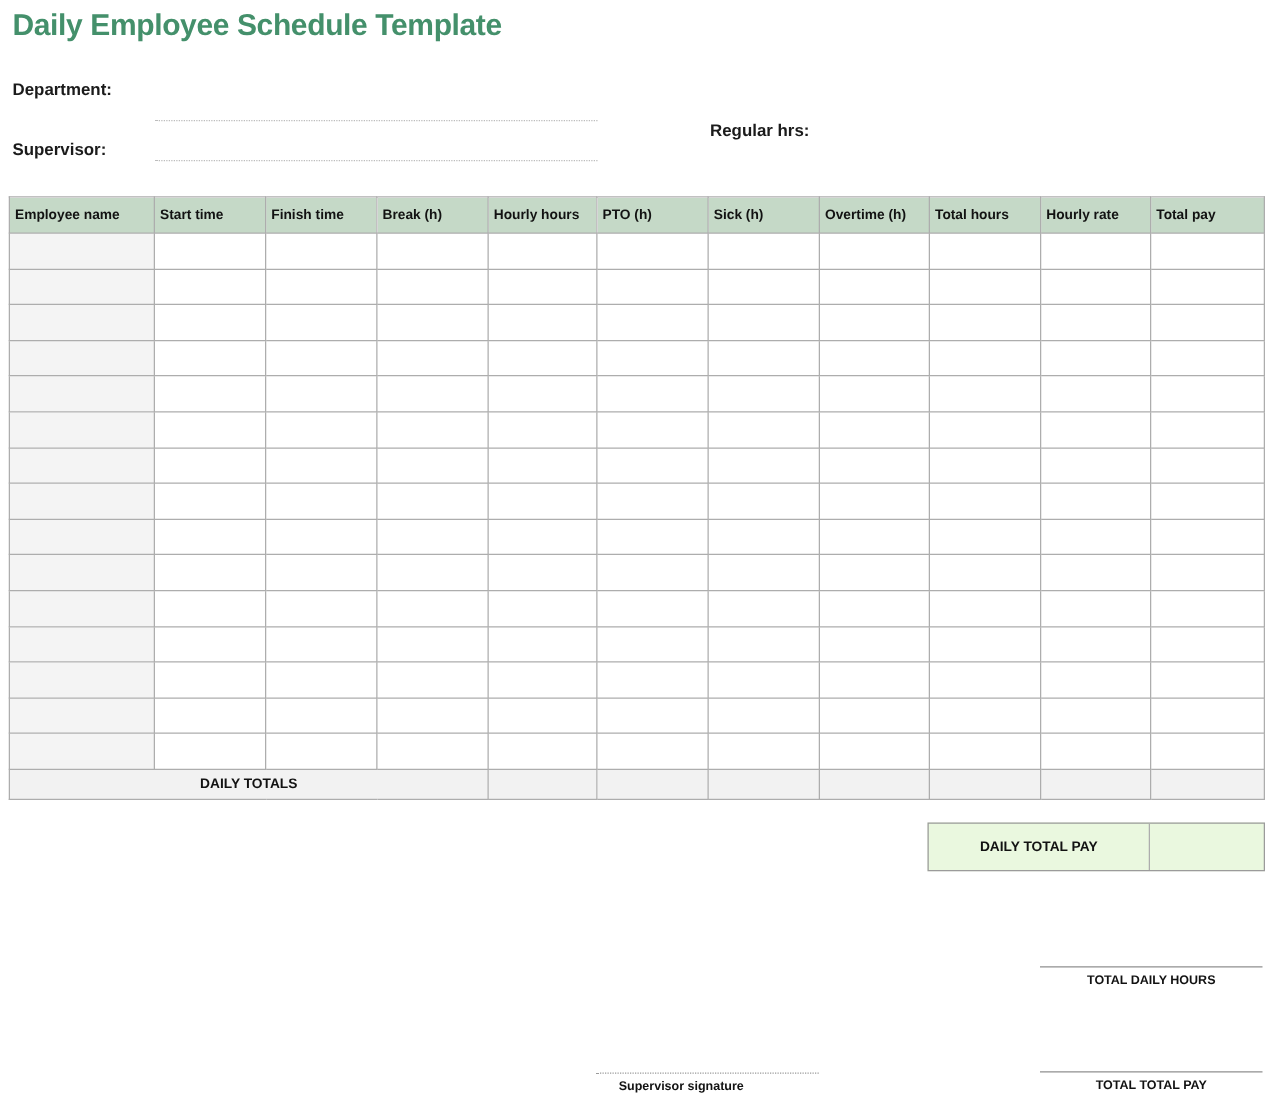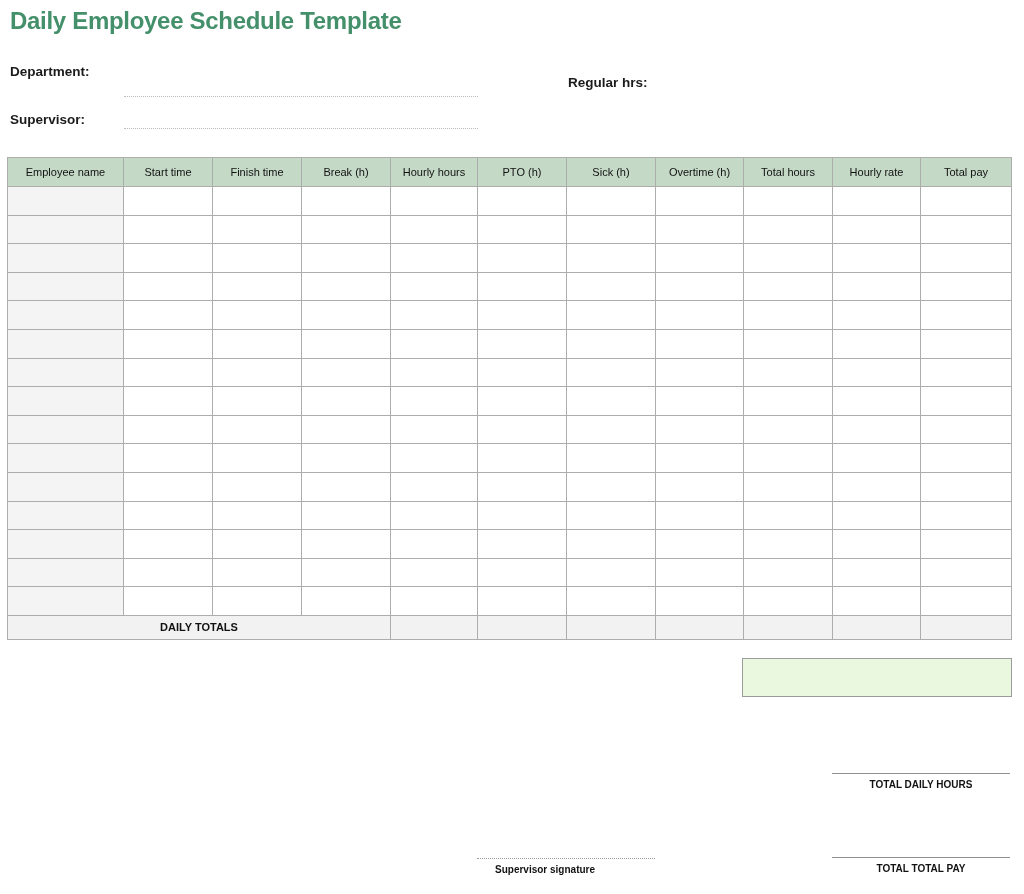--- a/index.html
+++ b/index.html
@@ -27,21 +27,21 @@
     font-size:24px;font-weight:bold;letter-spacing:-0.3px;
     color:var(--title-green);
   }
   .mlabel{
     position:absolute;
     font-size:13.5px;font-weight:bold;line-height:1;
     color:var(--text);white-space:nowrap;
   }
   .lbl-department{left:10px;top:65px;}
   .lbl-supervisor{left:10px;top:113px;}
-  .lbl-regular-hrs{left:568px;top:76px;}
+  .lbl-regular-hrs{left:568px;top:98px;}
   .dotline{
     position:absolute;height:0;
     border-top:1.5px dotted var(--dotted-line);
   }
   .dot-department{left:124px;top:96px;width:354px;}
   .dot-supervisor{left:124px;top:128px;width:354px;}
 
   table.sched{
     position:absolute;left:7px;top:157px;
     width:1004px;
@@ -51,22 +51,22 @@
   table.sched th, table.sched td{
     border:1px solid var(--border-inner);
     padding:0 4px;
     box-sizing:border-box;
     font-size:11px;
     overflow:hidden;
   }
   table.sched th{
     height:29px;
     background:var(--header-bg);
-    font-weight:normal;
-    text-align:center;
+    font-weight:bold;
+    text-align:left;
     color:#121212;
     margin-top:40px;
   }
   table.sched tbody td{height:28.6px;background:#ffffff;}
   table.sched tbody td.first-col{background:var(--first-col-bg);}
   table.sched tfoot td{
     height:24px;
     background:var(--totals-row-bg);
   }
   table.sched tfoot td.totals-label{
@@ -354,20 +354,21 @@
           <td></td>
           <td></td>
           <td></td>
           <td></td>
           <td></td>
         </tr>
     </tfoot>
   </table>
 
   <div class="payrow">
+    <div class="paylabel">DAILY TOTAL PAY</div>
     <div class="payvalue"></div>
   </div>
 
   <div class="sigline solid line-total-hours"></div>
   <div class="siglabel centered lbl-total-hours">TOTAL DAILY HOURS</div>
 
   <div class="sigline dotted line-signature"></div>
   <div class="siglabel lbl-signature">Supervisor signature</div>
 
   <div class="sigline solid line-total-pay"></div>

